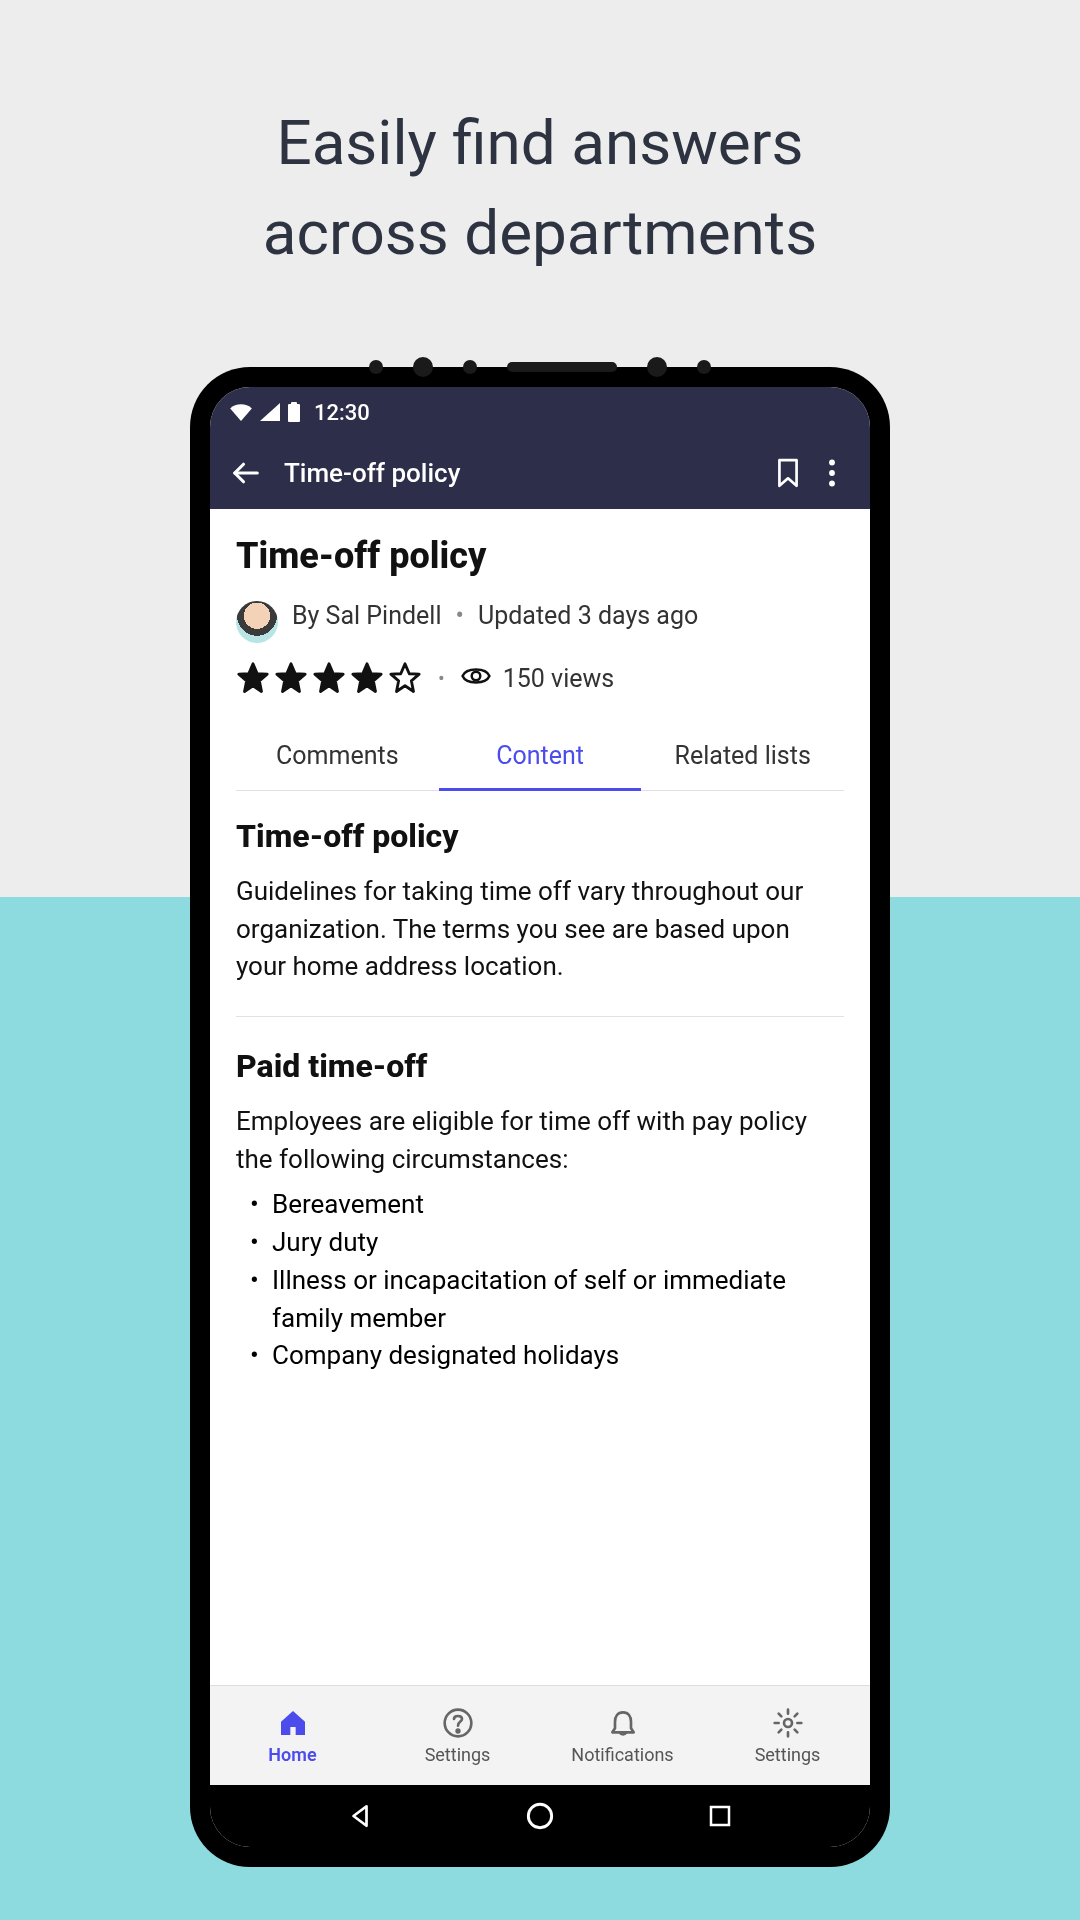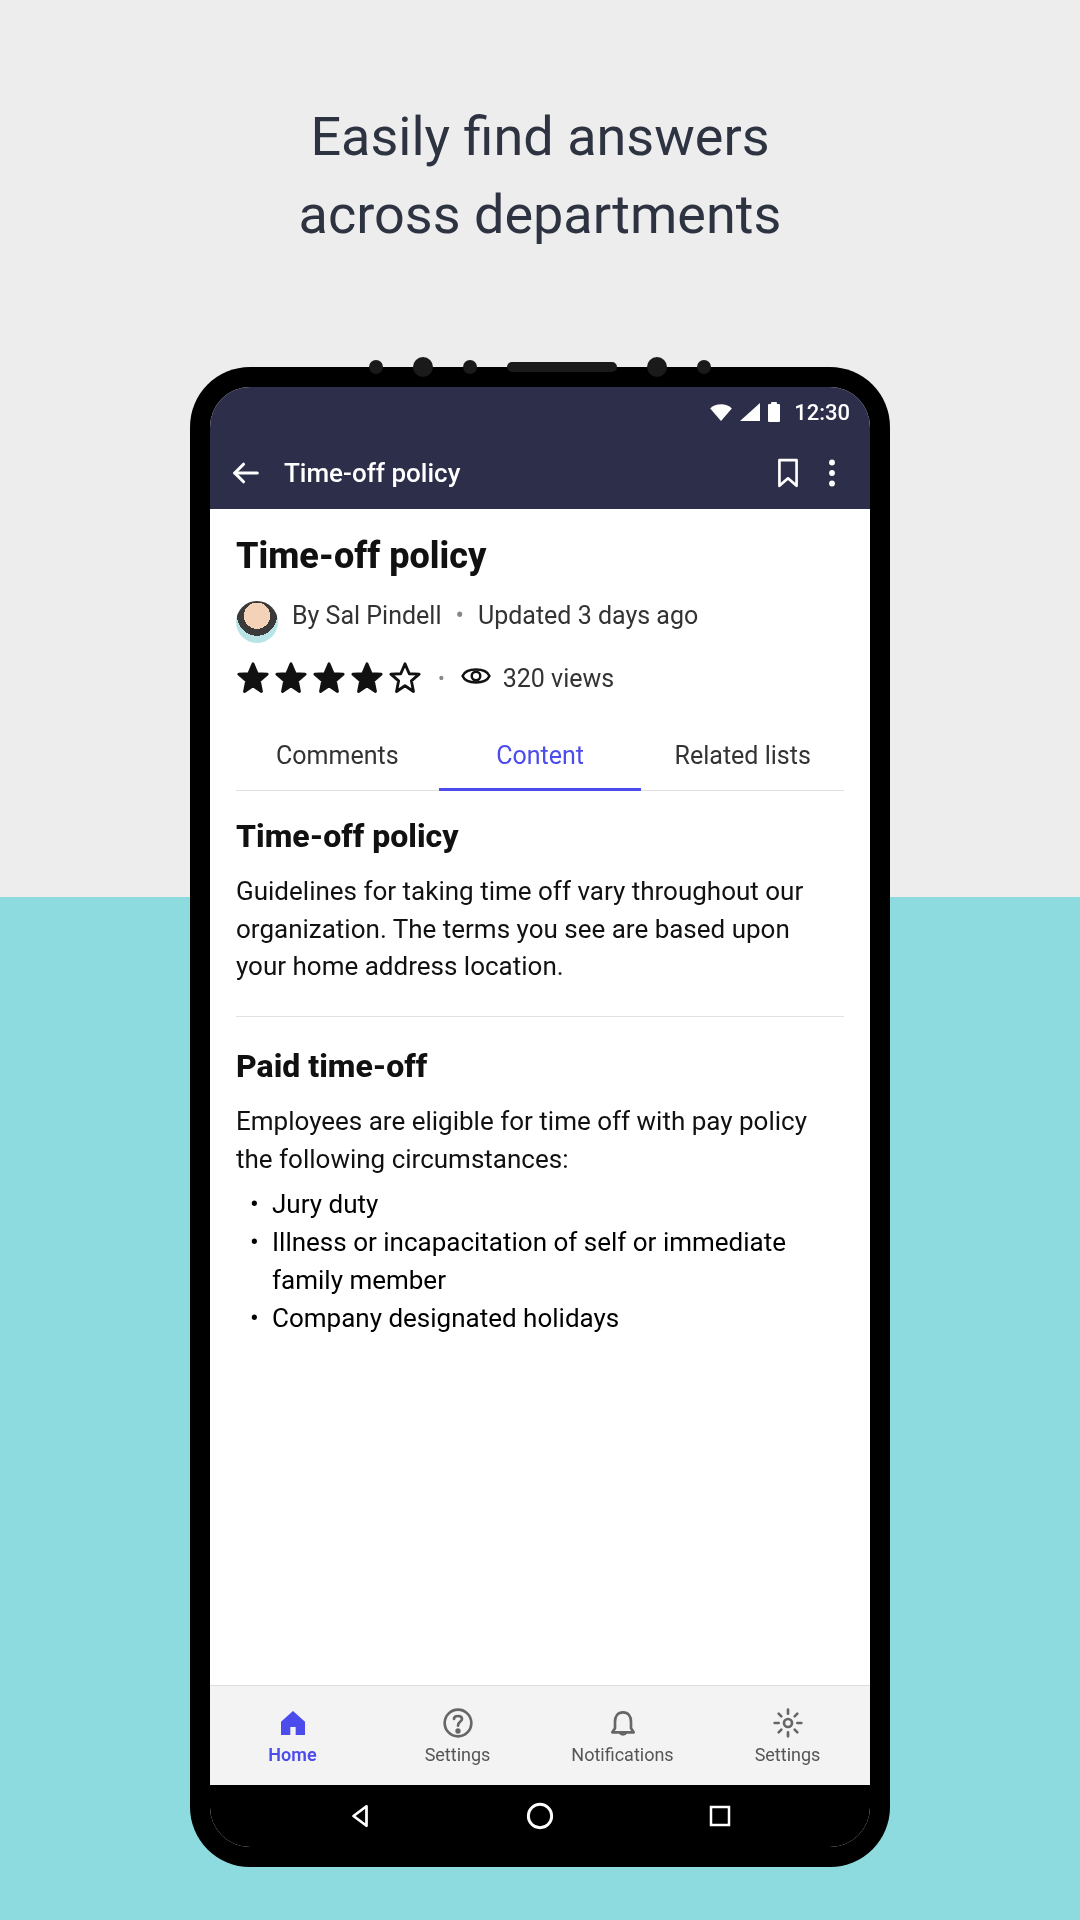--- a/index.html
+++ b/index.html
@@ -16,21 +16,21 @@
   bottom: 0;
   left: 0;
   right: 0;
   height: 1023px;
   background: #8edbdf;
 }
 .hero-text {
   position: relative;
   text-align: center;
   padding-top: 98px;
-  font-size: 54px;
+  font-size: 62px;
   color: #2e3341;
   line-height: 1.45;
   font-weight: 400;
 }
 .phone-frame {
   position: absolute;
   top: 367px;
   left: 50%;
   transform: translateX(-50%);
   width: 700px;
@@ -65,21 +65,20 @@
   border-radius: 5px;
 }
 .dot { width: 14px; height: 14px; background: #1a1a1a; border-radius: 50%; }
 .dot.big { width: 20px; height: 20px; }
 
 .status-bar {
   height: 50px;
   background: #2d2e4a;
   display: flex;
   align-items: center;
-  justify-content: flex-end;
   padding: 0 20px;
   gap: 8px;
   color: #fff;
 }
 .status-time { font-size: 22px; font-weight: 500; margin-left: 6px; }
 .status-icon { display: inline-flex; }
 
 .app-bar {
   height: 72px;
   background: #2d2e4a;
@@ -277,36 +276,37 @@
               <path d="M12 2 L15 9 L22 9.3 L16.5 14 L18 21.5 L12 17.5 L6 21.5 L7.5 14 L2 9.3 L9 9 Z" fill="none" stroke="#111" stroke-width="2" stroke-linejoin="round"></path>
             </svg>
           </div>
         <span class="meta-sep">•</span>
         <span>
           <svg width="30" height="22" viewBox="0 0 24 18" fill="none" stroke="#111" stroke-width="2">
               <path d="M1 9 C4 2 20 2 23 9 C20 16 4 16 1 9 Z"></path>
               <circle cx="12" cy="9" r="3.5"></circle>
             </svg>
         </span>
-        <span class="views-text">320 views</span>
+        <span class="views-text">150 views</span>
       </div>
 
       <div class="tabs" id="tabs">
           <div class="tab">Comments</div>
           <div class="tab active">Content</div>
           <div class="tab">Related lists</div>
         </div>
 
       <div class="article" id="article">
           <h2>Time-off policy</h2>
           <p>Guidelines for taking time off vary throughout our organization. The terms you see are based upon your home address location.</p>
           <hr>
           <h2>Paid time-off</h2>
           <p>Employees are eligible for time off with pay policy the following circumstances:</p>
           <ul>
+            <li>Bereavement</li>
             <li>Jury duty</li>
             <li>Illness or incapacitation of self or immediate family member</li>
             <li>Company designated holidays</li>
           </ul>
         </div>
     </div>
 
     <div class="bottom-nav" id="bottomnav">
         <div class="nav-item active">
           <div class="nav-icon">

